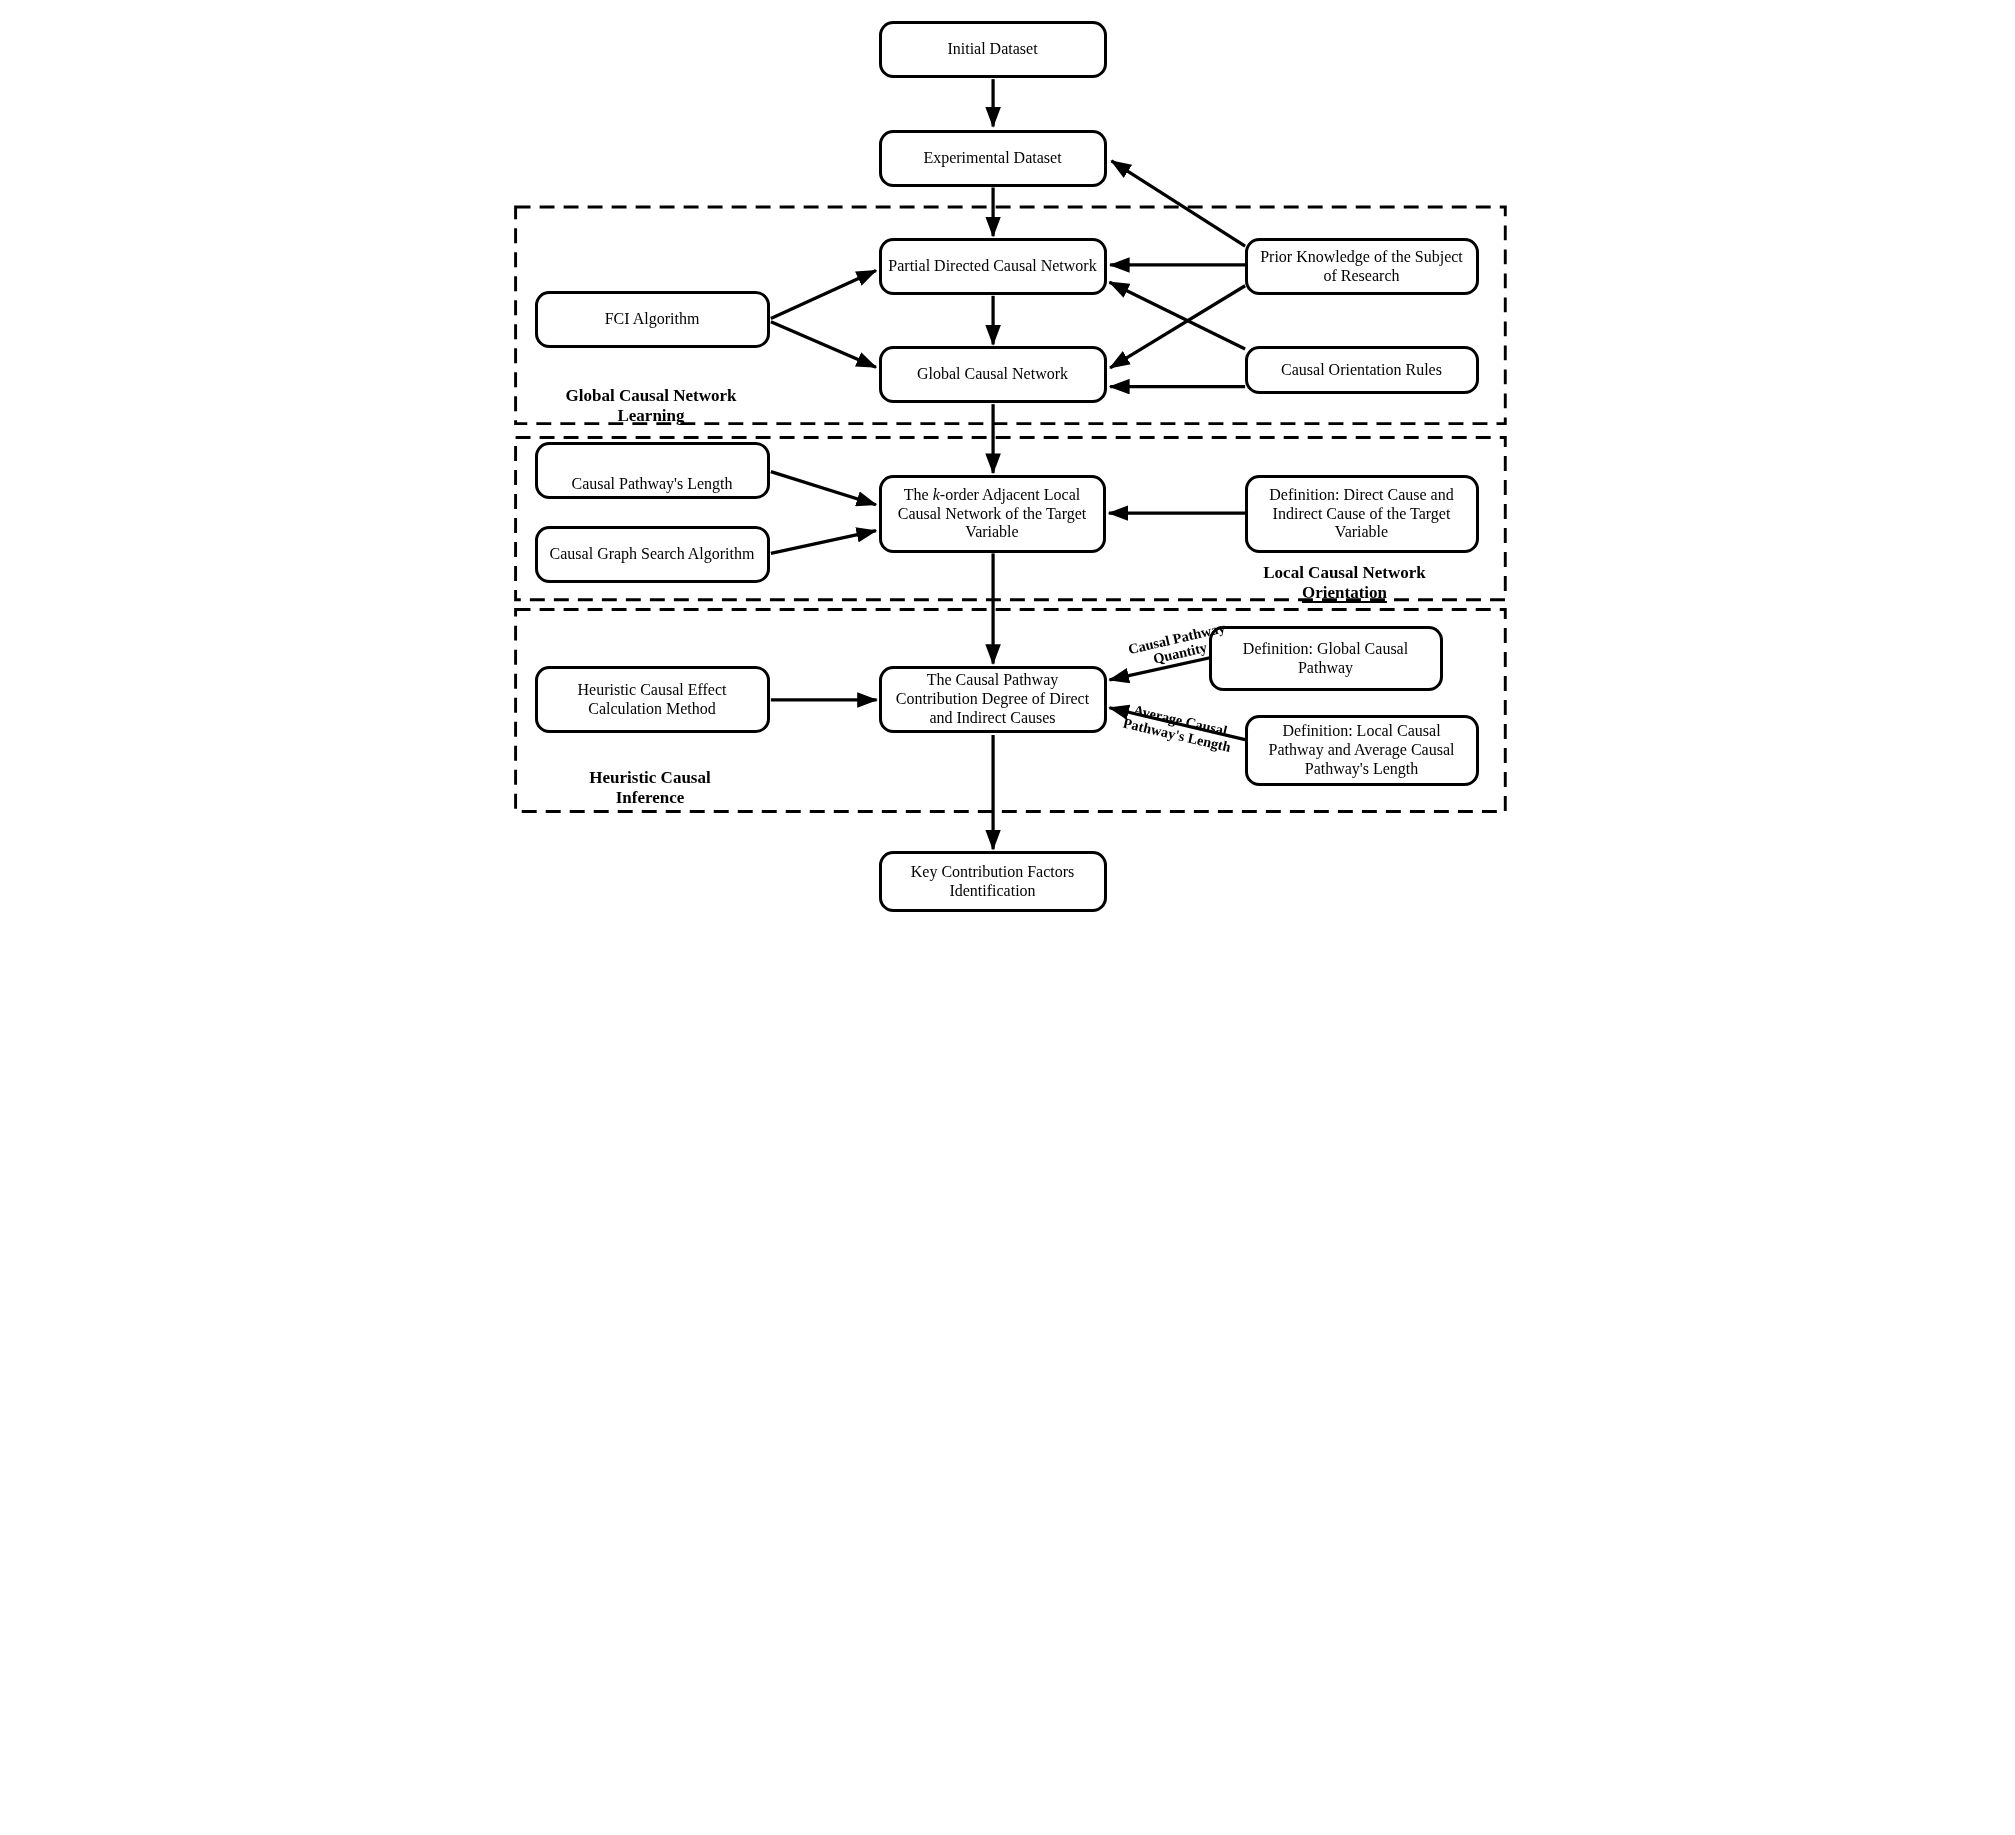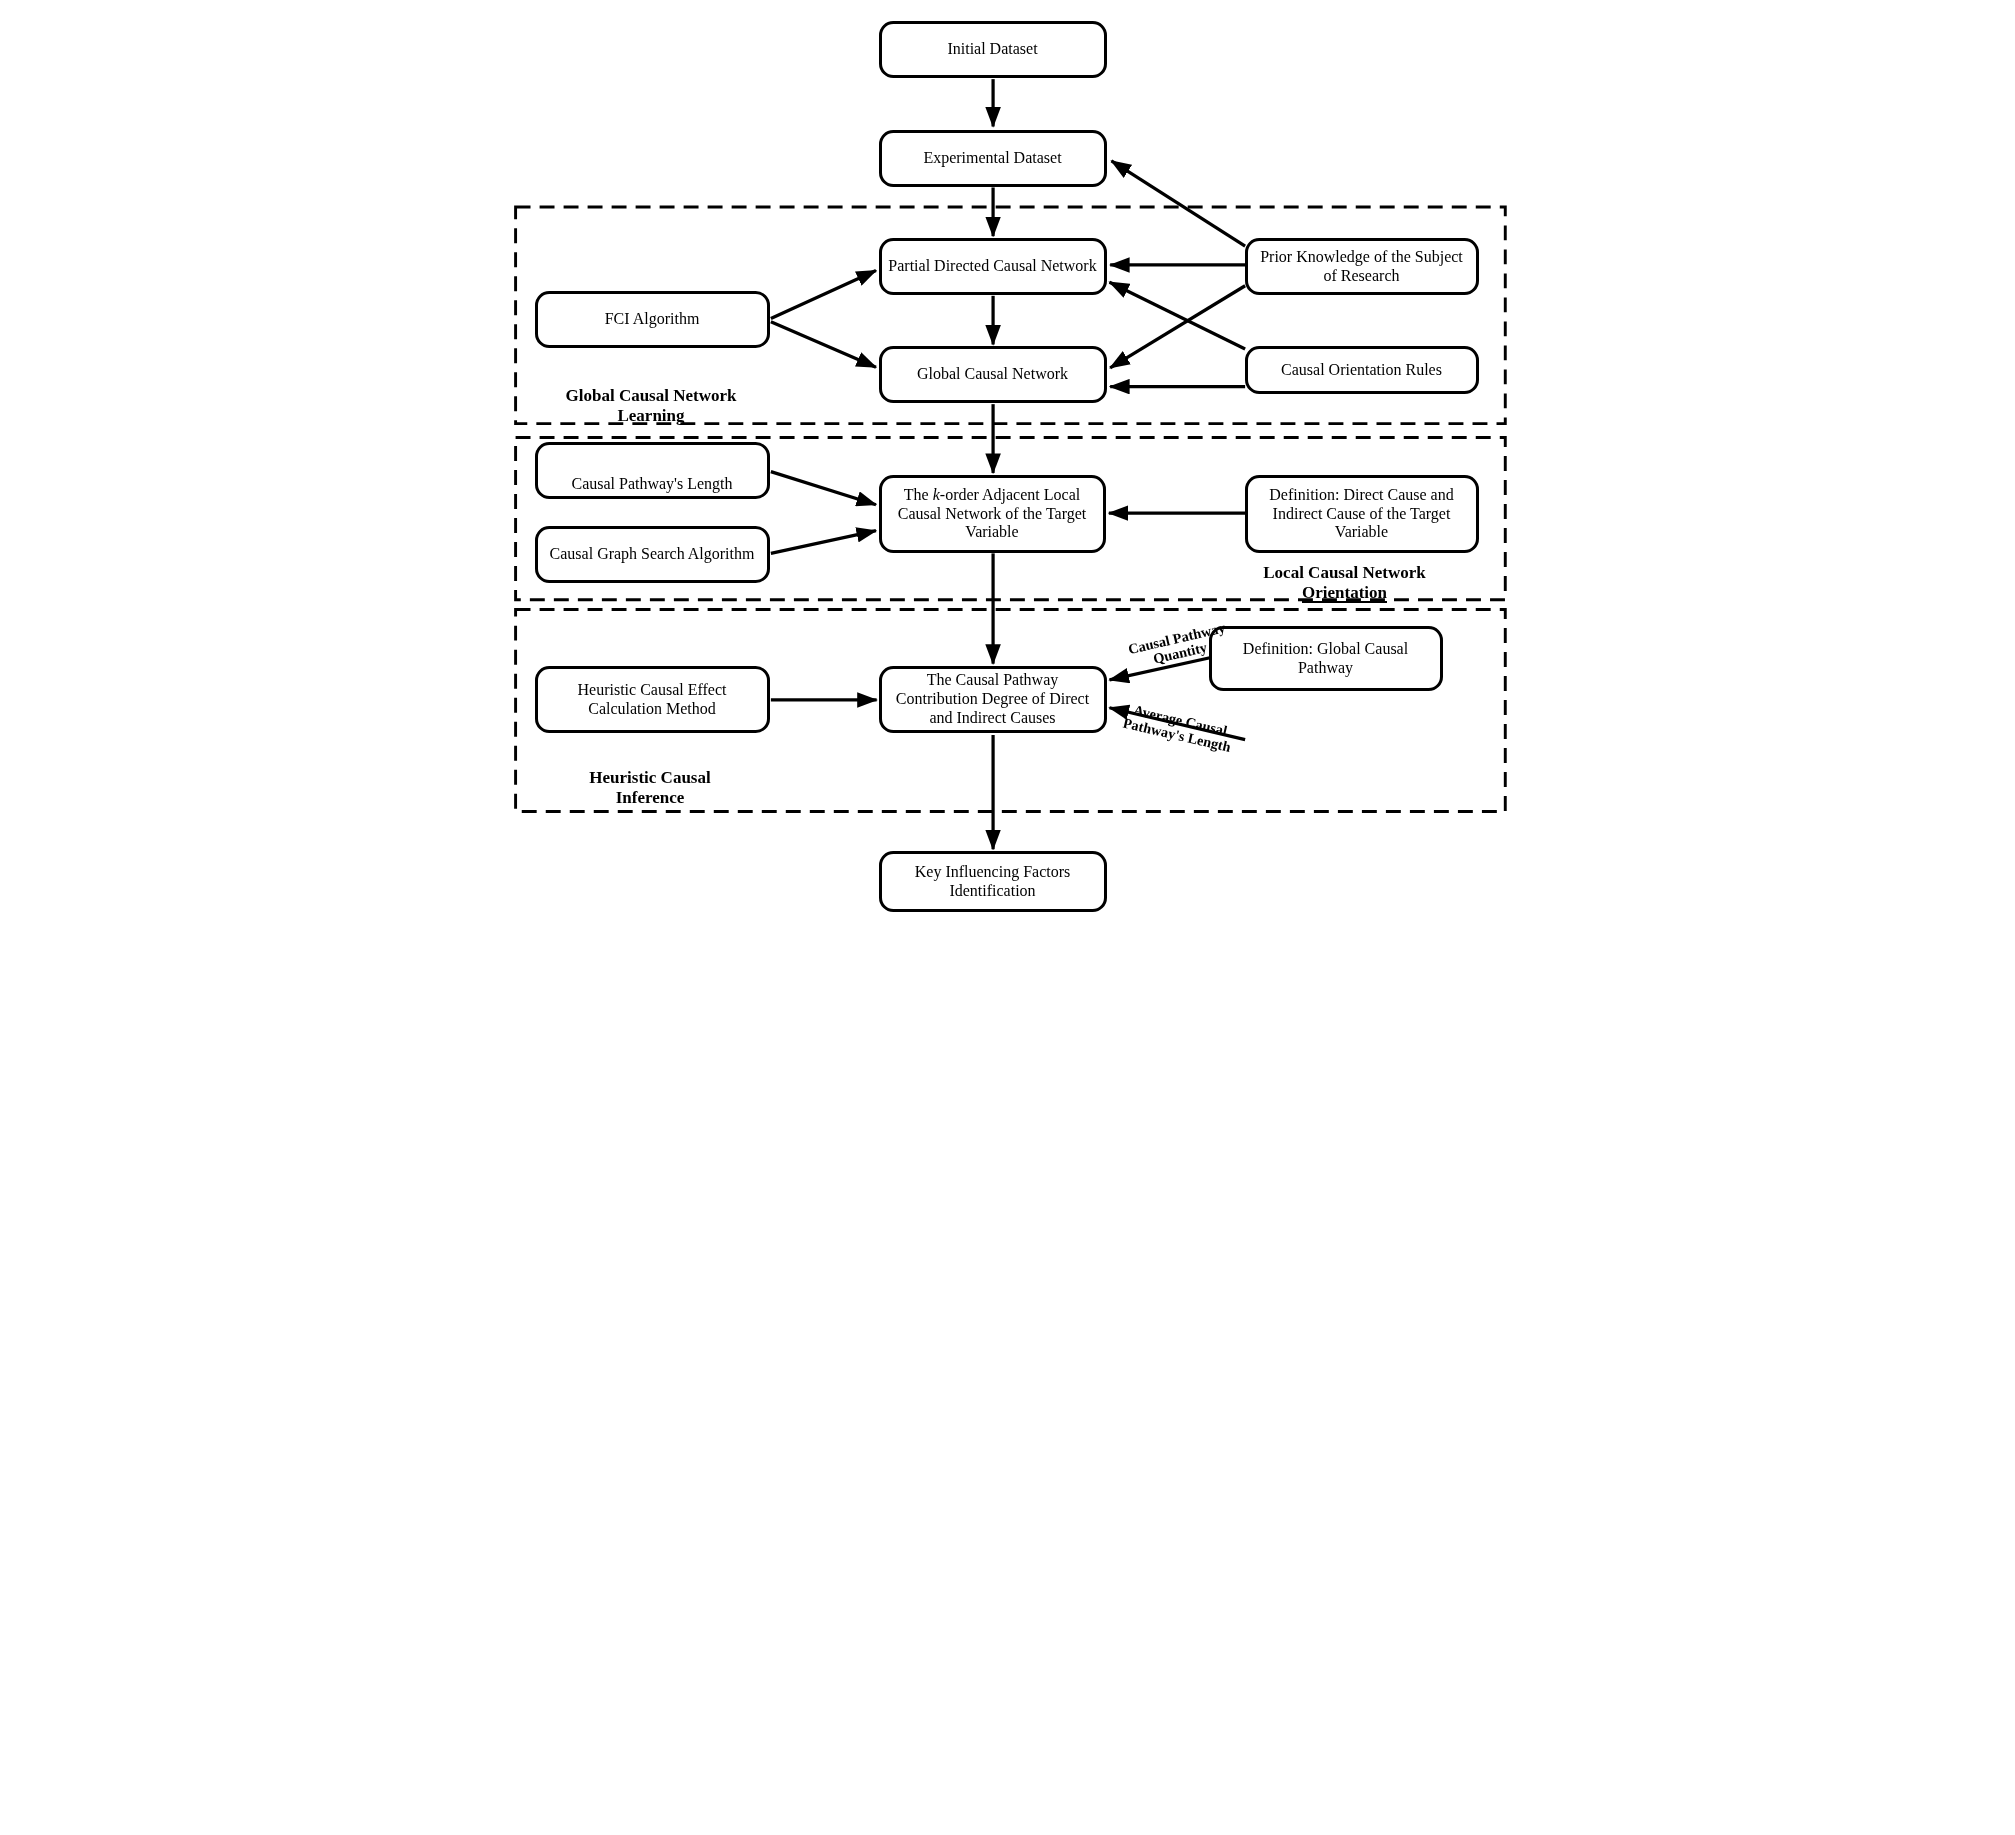--- a/index.html
+++ b/index.html
@@ -151,22 +151,25 @@
   </div>
   <div class="node" id="n-heuristic">
     <span>Heuristic Causal Effect Calculation Method</span>
   </div>
   <div class="node" id="n-central">
     <span>The Causal Pathway Contribution Degree of Direct and Indirect Causes</span>
   </div>
   <div class="node" id="n-defglobal">
     <span>Definition: Global Causal Pathway</span>
   </div>
+  <div class="node" id="n-deflocal">
+    <span>Definition: Local Causal Pathway and Average Causal Pathway's Length</span>
+  </div>
   <div class="node" id="n-key">
-    <span>Key Influencing Factors Identification</span>
+    <span>Key Contribution Factors Identification</span>
   </div>
 
   <div class="section-label" id="lbl-gcnl">
     <div>Global Causal Network</div>
     <div>Learning</div>
   </div>
   <div class="section-label" id="lbl-lcnc">
     <div>Local Causal Network</div>
     <div class="u">Orientation</div>
   </div>

